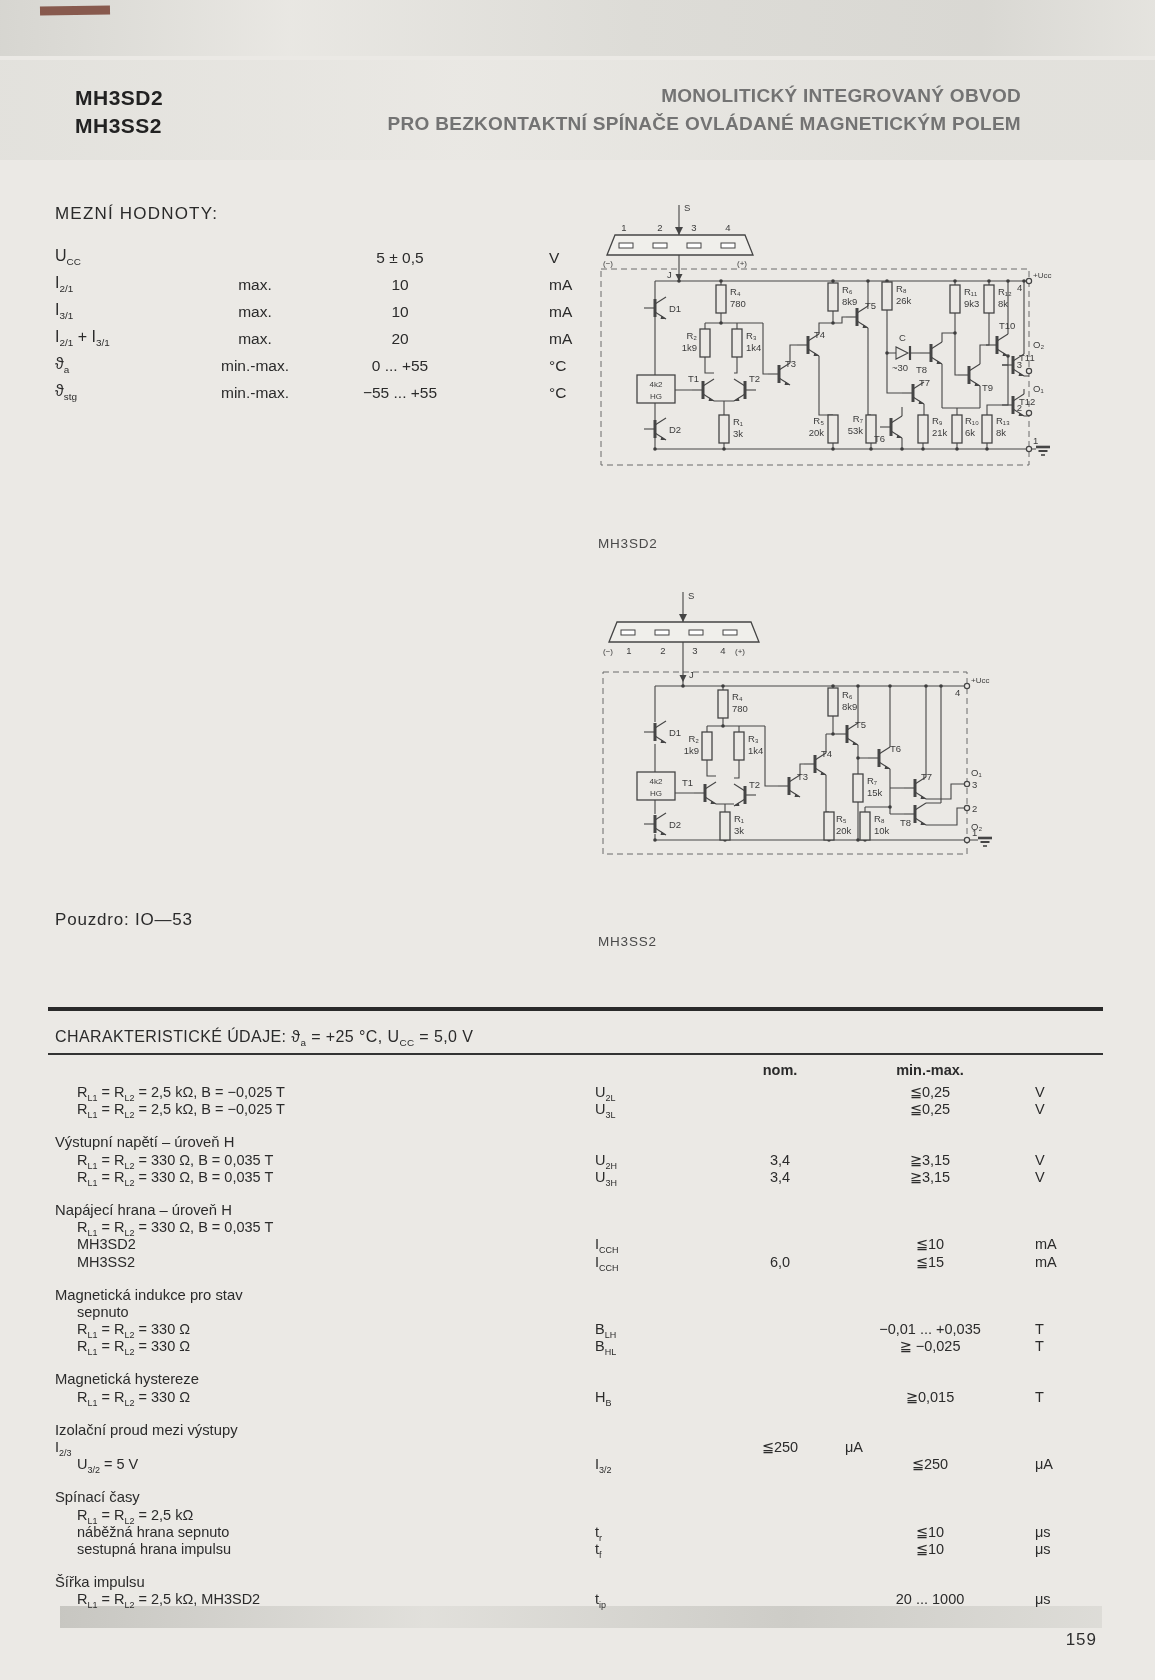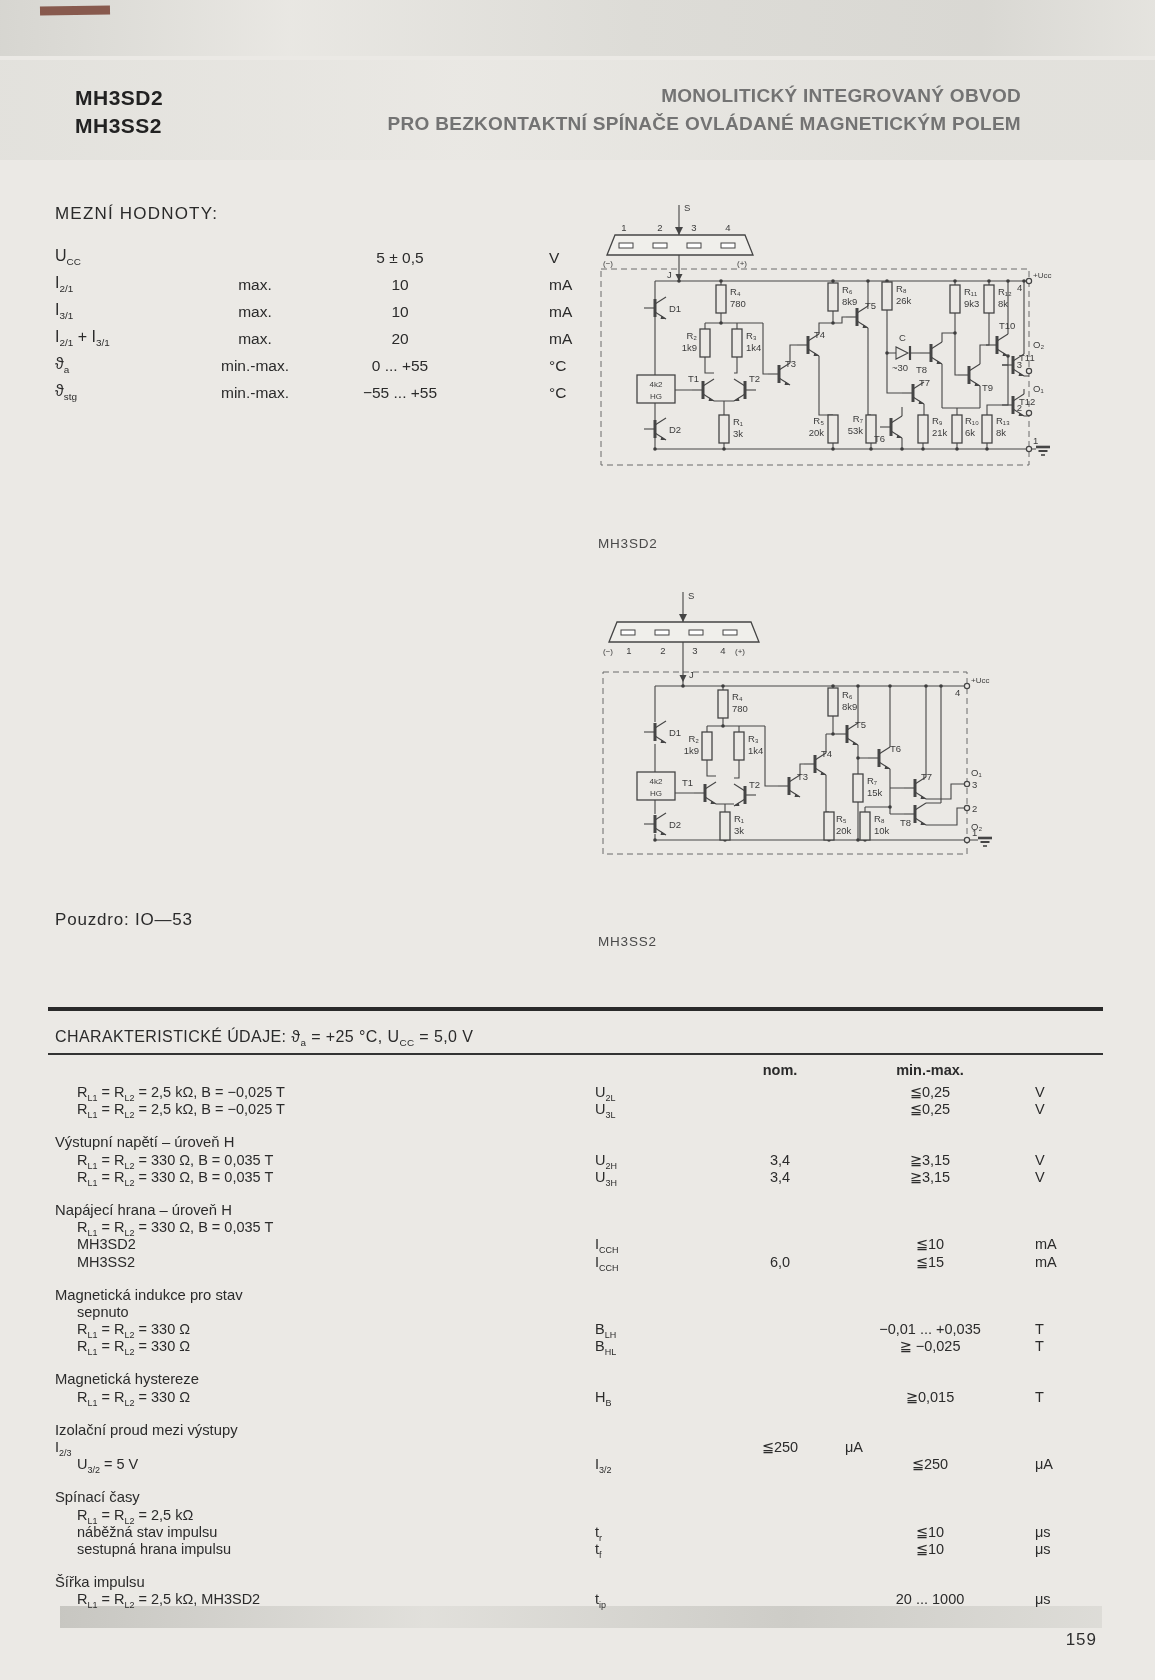--- a/index.html
+++ b/index.html
@@ -528,21 +528,21 @@
   <div class="cgroup">
     <div class="chead">Spínací časy</div>
     <div class="crow">
       <span class="c-lbl">R<sub>L1</sub> = R<sub>L2</sub> = 2,5 kΩ</span>
       <span class="c-sym"></span>
       <span class="c-nom"></span>
       <span class="c-mm"></span>
       <span class="c-unit"></span>
     </div>
     <div class="crow">
-      <span class="c-lbl">náběžná stav impulsu</span>
+      <span class="c-lbl">náběžná hrana sepnuto</span>
       <span class="c-sym">t<sub>r</sub></span>
       <span class="c-nom"></span>
       <span class="c-mm">≦10</span>
       <span class="c-unit">μs</span>
     </div>
     <div class="crow">
       <span class="c-lbl">sestupná hrana impulsu</span>
       <span class="c-sym">t<sub>f</sub></span>
       <span class="c-nom"></span>
       <span class="c-mm">≦10</span>

